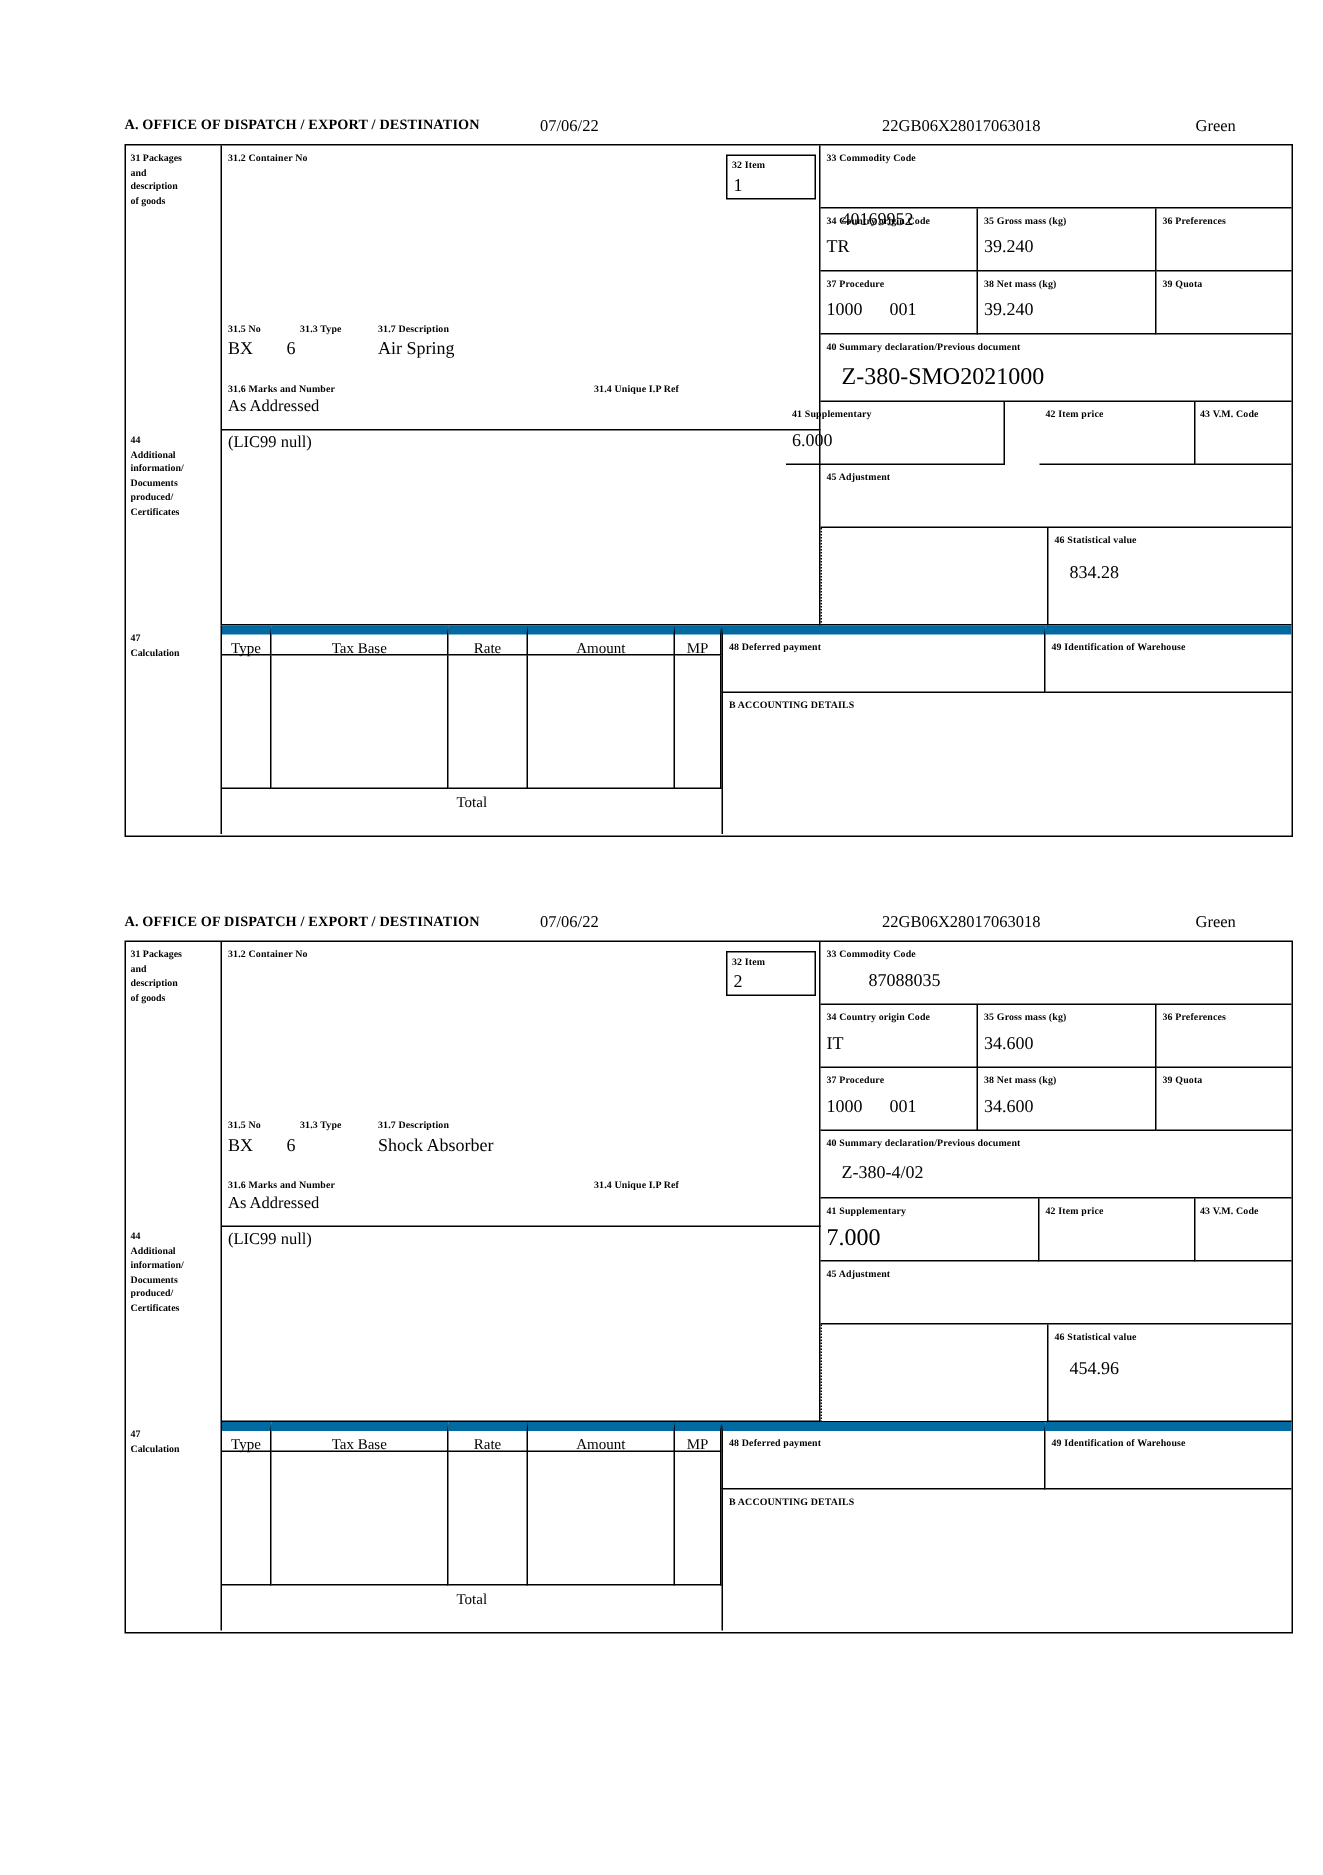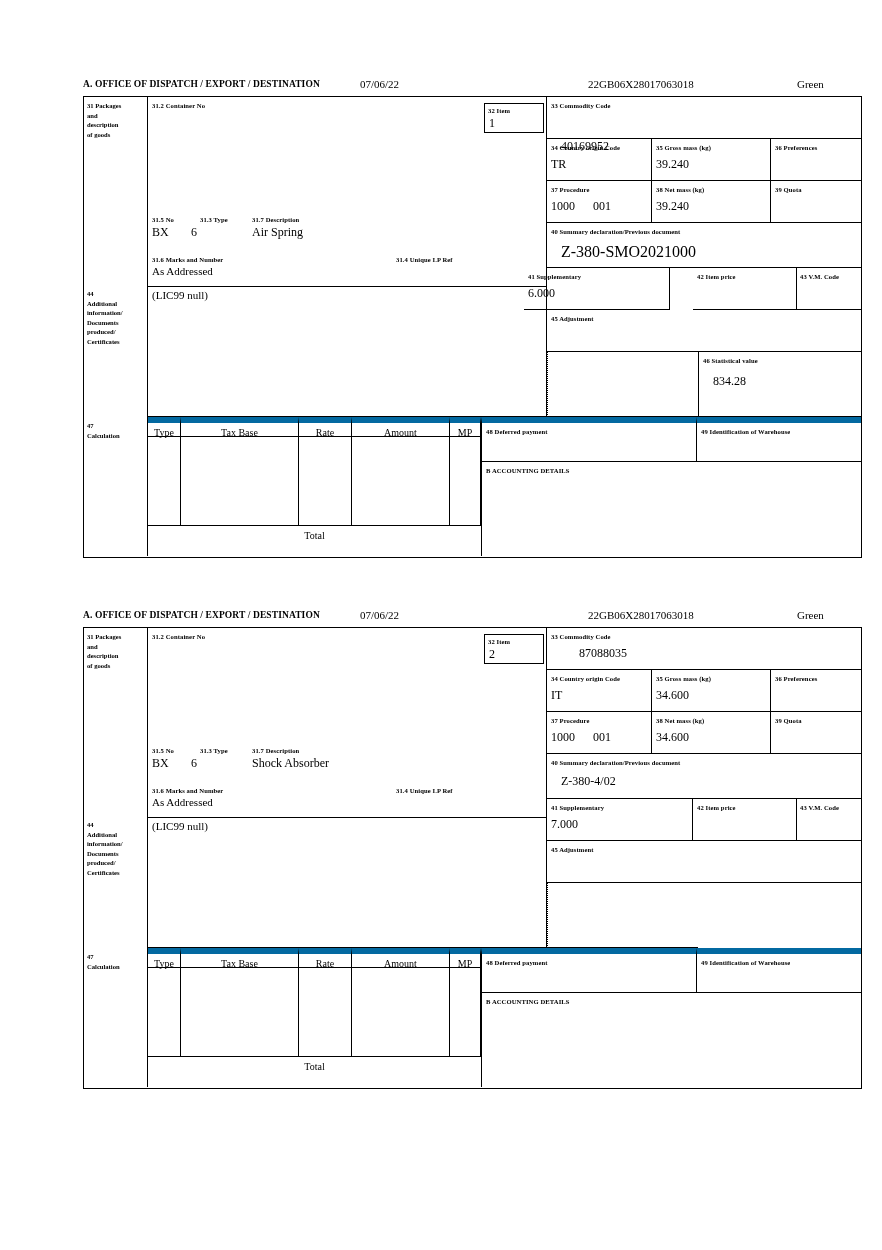--- a/index.html
+++ b/index.html
@@ -365,37 +365,41 @@
         <div class="val" style="position:absolute; left:4px; top:18px;"></div>
       </div>
 
       <div class="cell bb" style="left:463px; top:126px; width:314px; height:45px;">
         <div class="lbl" style="position:absolute; left:4px; top:4px;">40 Summary declaration/Previous document</div>
         <div class="val" style="position:absolute; left:14px; top:20px; font-size:12px;">Z-380-4/02</div>
       </div>
 
       <div class="cell bb br" style="left:463px; top:171px; width:146px; height:42px;">
         <div class="lbl" style="position:absolute; left:4px; top:4px;">41 Supplementary</div>
-        <div class="val" style="position:absolute; left:4px; top:18px; font-size:12px;">7.000</div>
+        <div class="val" style="position:absolute; left:4px; top:18px; font-size:16px;">7.000</div>
       </div>
       <div class="cell bb br" style="left:609px; top:171px; width:104px; height:42px;">
         <div class="lbl" style="position:absolute; left:4px; top:4px;">42 Item price</div>
         <div class="val" style="position:absolute; left:4px; top:18px;"></div>
       </div>
       <div class="cell bb" style="left:713px; top:171px; width:64px; height:42px;">
         <div class="lbl" style="position:absolute; left:3px; top:4px;">43 V.M. Code</div>
         <div class="val" style="position:absolute; left:3px; top:18px;"></div>
       </div>
 
       <div class="cell bb" style="left:463px; top:213px; width:314px; height:42px;">
         <div class="lbl" style="position:absolute; left:4px; top:4px;">45 Adjustment</div>
         <div class="val" style="position:absolute; left:4px; top:18px;"></div>
       </div>
 
       <div class="cell bb dotted-l" style="left:463px; top:255px; width:151px; height:65px;"></div>
+      <div class="cell bb bl" style="left:614px; top:255px; width:163px; height:65px;">
+        <div class="lbl" style="position:absolute; left:4px; top:4px;">46 Statistical value</div>
+        <div class="val" style="position:absolute; left:14px; top:22px; font-size:12px;">454.96</div>
+      </div>
 
       <div class="cell br" style="left:0; top:320px; width:64px; height:139px;">
         <div class="leftlbl" style="top:4px;">
           <div>47</div>
           <div>Calculation</div>
         </div>
       </div>
 
       <div class="cell br bb bt" style="left:64px; top:320px; width:33px; height:20px;">
         <div class="val-sm center" style="position:absolute; left:0; top:4px; width:100%;">Type</div>

